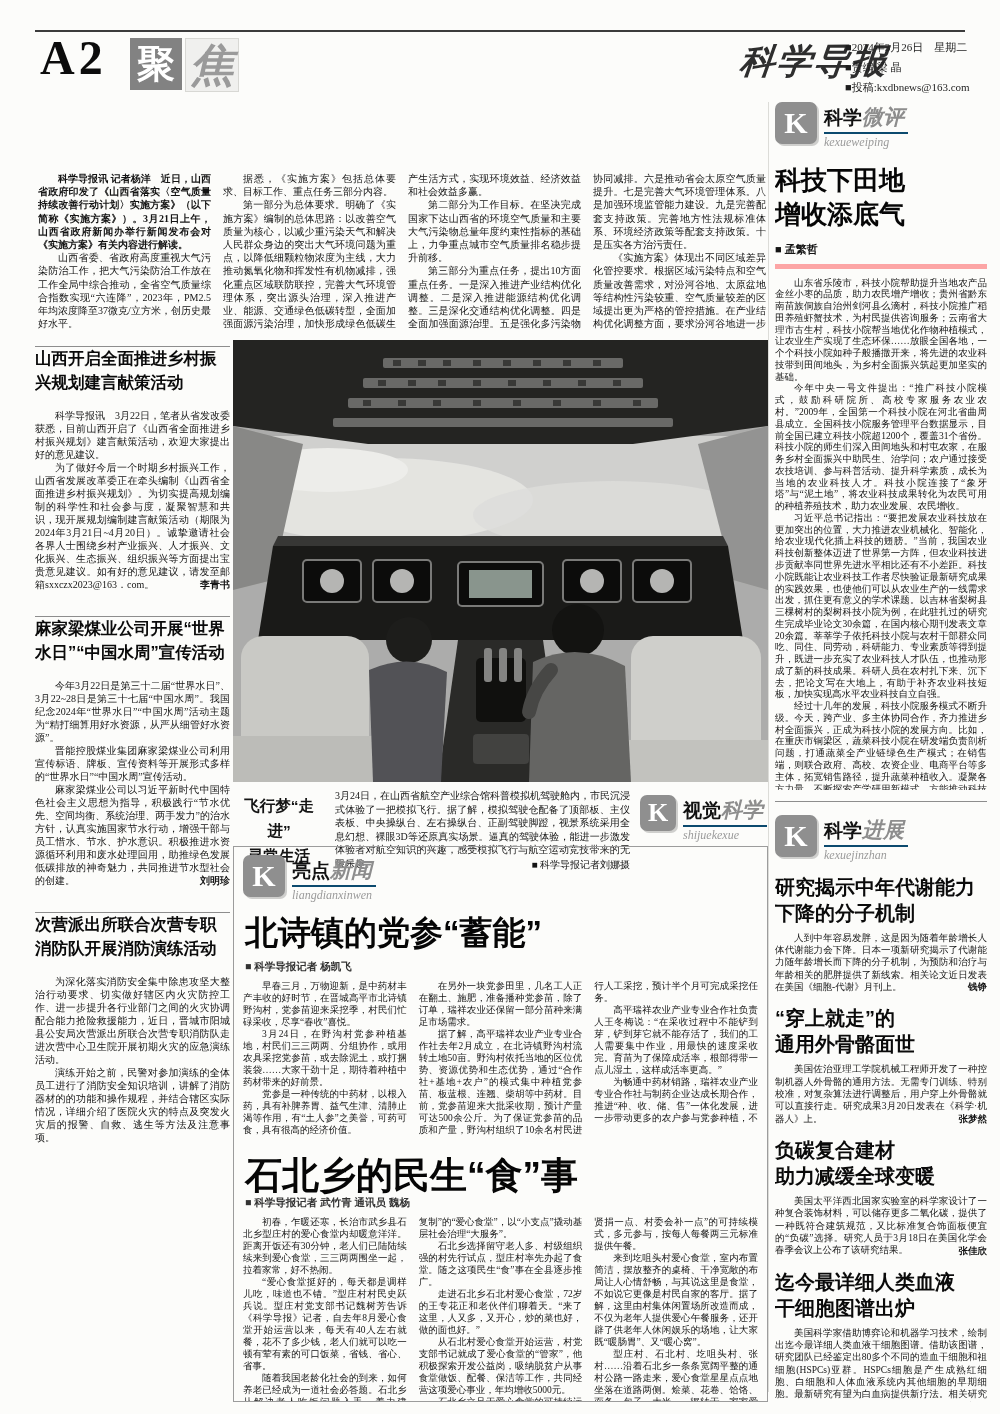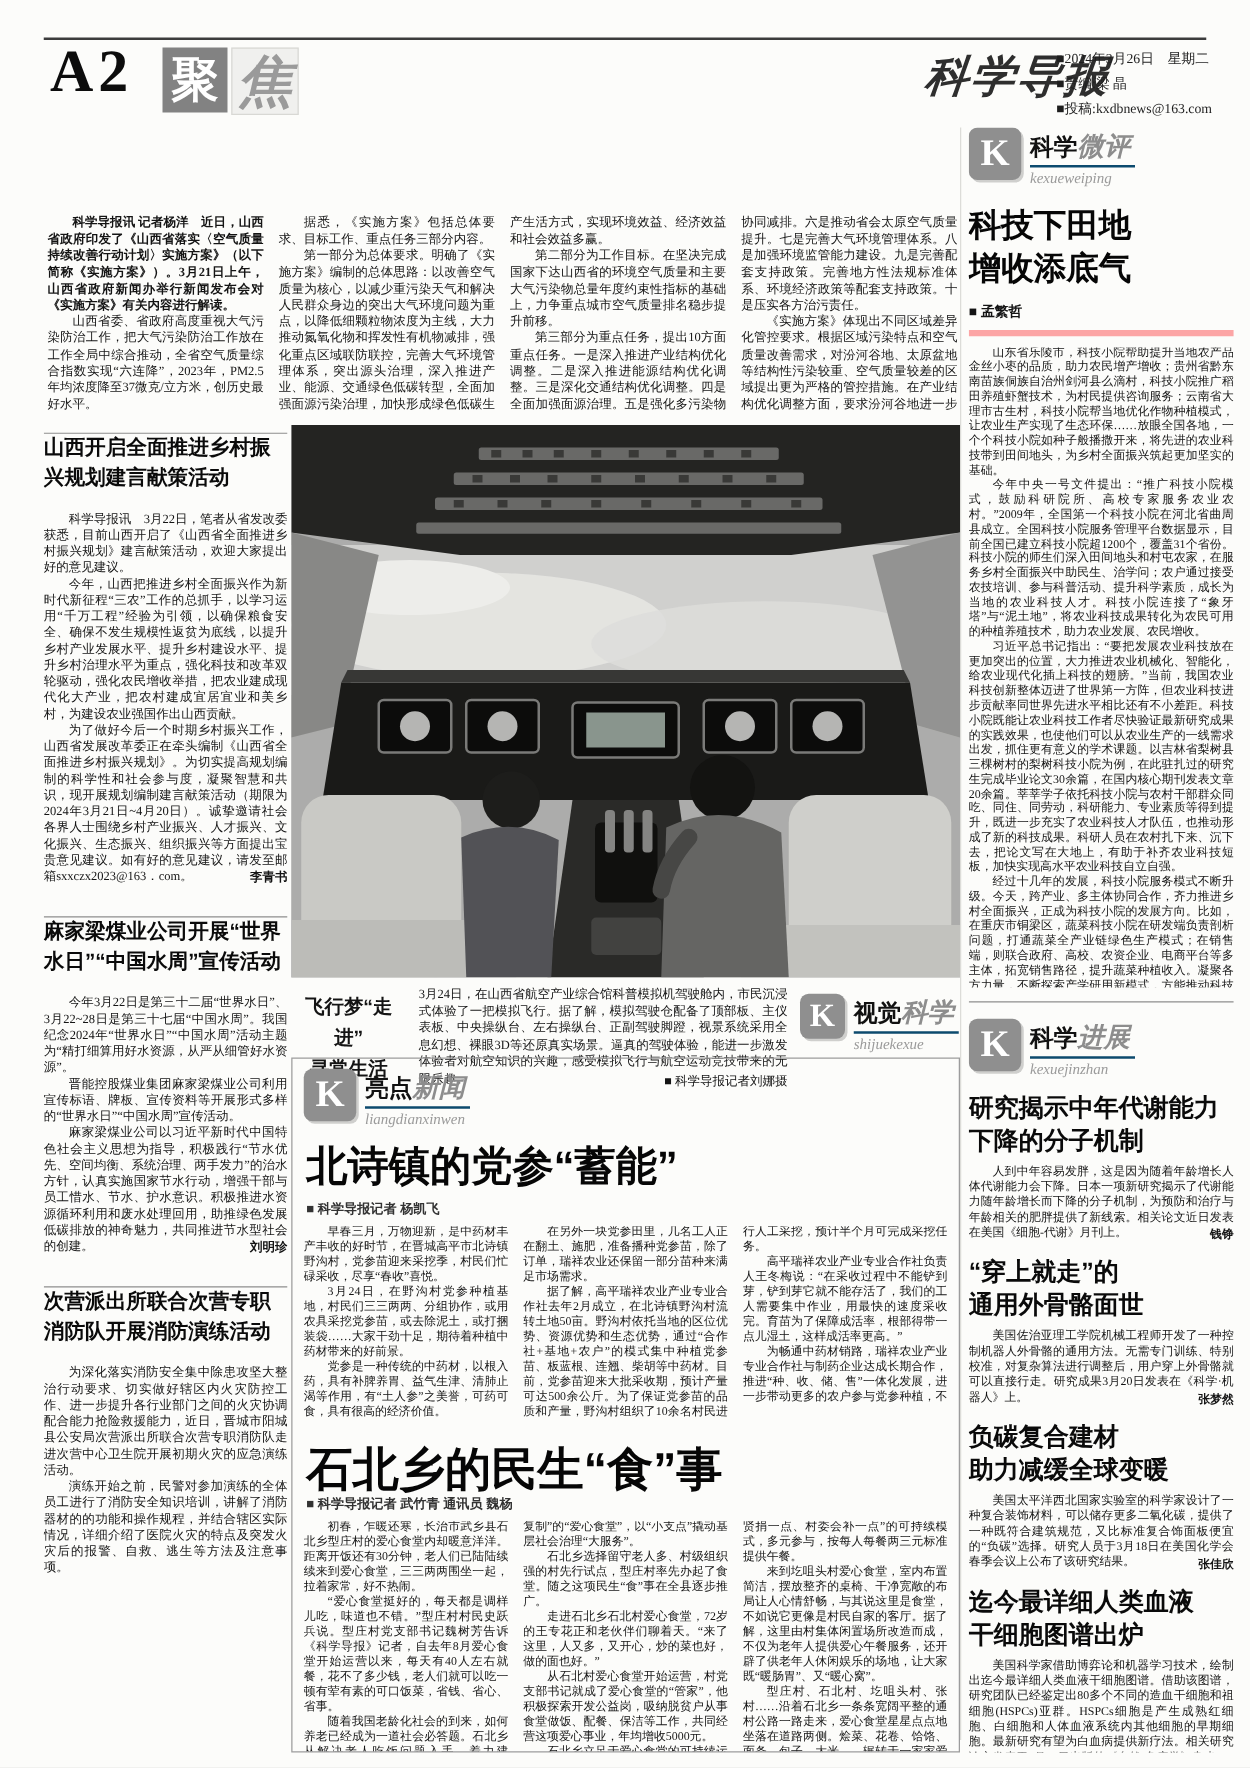--- a/index.html
+++ b/index.html
@@ -87,21 +87,20 @@
     <p>第三部分为重点任务，提出10方面重点任务。一是深入推进产业结构优化调整。二是深入推进能源结构优化调整。三是深化交通结构优化调整。四是全面加强面源治理。五是强化多污染物协同减排。六是推动省会太原空气质量提升。七是完善大气环境管理体系。八是加强环境监管能力建设。九是完善配套支持政策。完善地方性法规标准体系、环境经济政策等配套支持政策。十是压实各方治污责任。</p>
     <p>《实施方案》体现出不同区域差异化管控要求。根据区域污染特点和空气质量改善需求，对汾河谷地、太原盆地等结构性污染较重、空气质量较差的区域提出更为严格的管控措施。在产业结构优化调整方面，要求汾河谷地进一步提高落后产能能耗、环保、质量、安全、技术等标准要求，加快限制类涉气行业工艺和装备升级改造和淘汰退出。在能源结构优化调整方面，对中部城市群、上党革命老区、临运盆地散煤取暖替代提出要求。在交通结构优化调整方面，对PM2.5年均浓度在40微克/立方米以上的设区市、县（市、区）和空气质量综合指数在全省排名后20的县（市、区）以及区域内的工业园区提出新能源车辆替代要求。</p>
 
   </div>
 
   <div class="rail">
     <div class="rail-art">
       <h3 class="rail-title">山西开启全面推进乡村振兴规划建言献策活动</h3>
       <div class="rail-body">
         <p>科学导报讯　3月22日，笔者从省发改委获悉，目前山西开启了《山西省全面推进乡村振兴规划》建言献策活动，欢迎大家提出好的意见建议。</p>
-        <p>今年，山西把推进乡村全面振兴作为新时代新征程“三农”工作的总抓手，以学习运用“千万工程”经验为引领，以确保粮食安全、确保不发生规模性返贫为底线，以提升乡村产业发展水平、提升乡村建设水平、提升乡村治理水平为重点，强化科技和改革双轮驱动，强化农民增收举措，把农业建成现代化大产业，把农村建成宜居宜业和美乡村，为建设农业强国作出山西贡献。</p>
         <p>为了做好今后一个时期乡村振兴工作，山西省发展改革委正在牵头编制《山西省全面推进乡村振兴规划》。为切实提高规划编制的科学性和社会参与度，凝聚智慧和共识，现开展规划编制建言献策活动（期限为2024年3月21日~4月20日）。诚挚邀请社会各界人士围绕乡村产业振兴、人才振兴、文化振兴、生态振兴、组织振兴等方面提出宝贵意见建议。如有好的意见建议，请发至邮箱sxxczx2023@163．com。</p>
       </div>
       <div class="sig">李青书</div>
     </div>
     <div class="rail-art">
       <h3 class="rail-title">麻家梁煤业公司开展“世界水日”“中国水周”宣传活动</h3>
       <div class="rail-body">
         <p>今年3月22日是第三十二届“世界水日”、3月22~28日是第三十七届“中国水周”。我国纪念2024年“世界水日”“中国水周”活动主题为“精打细算用好水资源，从严从细管好水资源”。</p>
         <p>晋能控股煤业集团麻家梁煤业公司利用宣传标语、牌板、宣传资料等开展形式多样的“世界水日”“中国水周”宣传活动。</p>
         <p>麻家梁煤业公司以习近平新时代中国特色社会主义思想为指导，积极践行“节水优先、空间均衡、系统治理、两手发力”的治水方针，认真实施国家节水行动，增强干部与员工惜水、节水、护水意识。积极推进水资源循环利用和废水处理回用，助推绿色发展低碳排放的神奇魅力，共同推进节水型社会的创建。</p>

